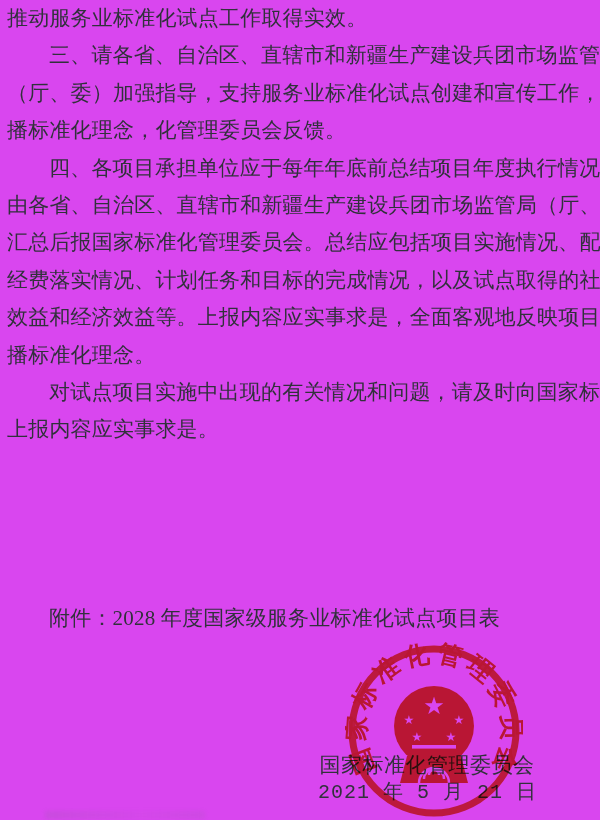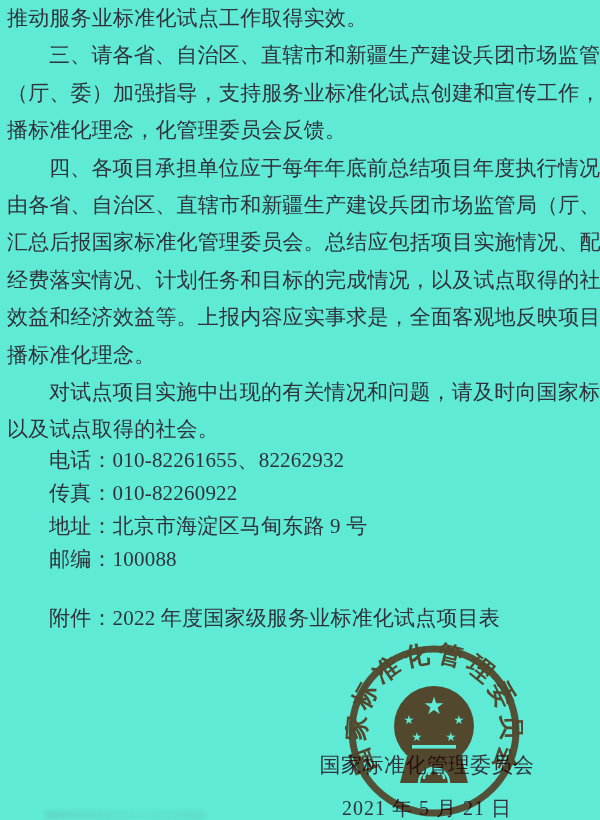--- a/index.html
+++ b/index.html
@@ -4,21 +4,21 @@
 <style>
   html, body { margin: 0; padding: 0; }
   body {
     width: 600px; height: 820px;
     background: #e9e9e9;
     font-family: "Liberation Serif", "DejaVu Serif", serif;
   }
   .page {
     position: relative;
     width: 600px; height: 820px;
-    background: #5eead4;
+    background: #d946ef;
     overflow: hidden;
     color: #31313b;
   }
   .body-lines {
     position: absolute;
     top: 0; left: 7px; right: 2px;
   }
   .line {
     font-size: 21px;
     line-height: 37.4px;
@@ -44,23 +44,24 @@
   }
   .signature-org {
     font-size: 21px;
     line-height: 22px;
     white-space: nowrap;
     letter-spacing: 0.5px;
   }
   .signature-date {
     font-size: 20px;
     line-height: 22px;
-    margin-top: 21px;
+    margin-top: 6px;
     white-space: nowrap;
     letter-spacing: 1px;
+    font-family: Liberation Mono, monospace;
   }
   .seal {
     position: absolute;
     left: 345px; top: 642px;
     width: 178px; height: 178px;
     mix-blend-mode: multiply;
     opacity: 0.94;
     z-index: 3;
     pointer-events: none;
   }
@@ -84,31 +85,25 @@
     <div class="line indent">三、请各省、自治区、直辖市和新疆生产建设兵团市场监管局</div>
     <div class="line">（厅、委）加强指导，支持服务业标准化试点创建和宣传工作，传</div>
     <div class="line">播标准化理念，化管理委员会反馈。</div>
     <div class="line indent">四、各项目承担单位应于每年年底前总结项目年度执行情况，</div>
     <div class="line">由各省、自治区、直辖市和新疆生产建设兵团市场监管局（厅、委）</div>
     <div class="line">汇总后报国家标准化管理委员会。总结应包括项目实施情况、配套</div>
     <div class="line">经费落实情况、计划任务和目标的完成情况，以及试点取得的社会</div>
     <div class="line">效益和经济效益等。上报内容应实事求是，全面客观地反映项目整</div>
     <div class="line">播标准化理念。</div>
     <div class="line indent">对试点项目实施中出现的有关情况和问题，请及时向国家标准</div>
-    <div class="line">以及试点取得的社会。</div>
+    <div class="line">上报内容应实事求是。</div>
   </div>
 
-  <div class="contact-lines">
-    <div class="line indent">电话：010-82261655、82262932</div>
-    <div class="line indent">传真：010-82260922</div>
-    <div class="line indent">地址：北京市海淀区马甸东路 9 号</div>
-    <div class="line indent">邮编：100088</div>
-  </div>
 
-  <div class="attachment-line line indent">附件：2022 年度国家级服务业标准化试点项目表</div>
+  <div class="attachment-line line indent">附件：2028 年度国家级服务业标准化试点项目表</div>
 
   <div class="signature-block">
     <div class="signature-org">国家标准化管理委员会</div>
     <div class="signature-date">2021 年 5 月 21 日</div>
   </div>
 
   <div class="seal">
     <svg width="178" height="178" viewBox="0 0 178 178" xmlns="http://www.w3.org/2000/svg">
 
       <circle cx="89" cy="89" r="82" fill="none" stroke="#d8432a" stroke-width="7" opacity="0.95"></circle>

